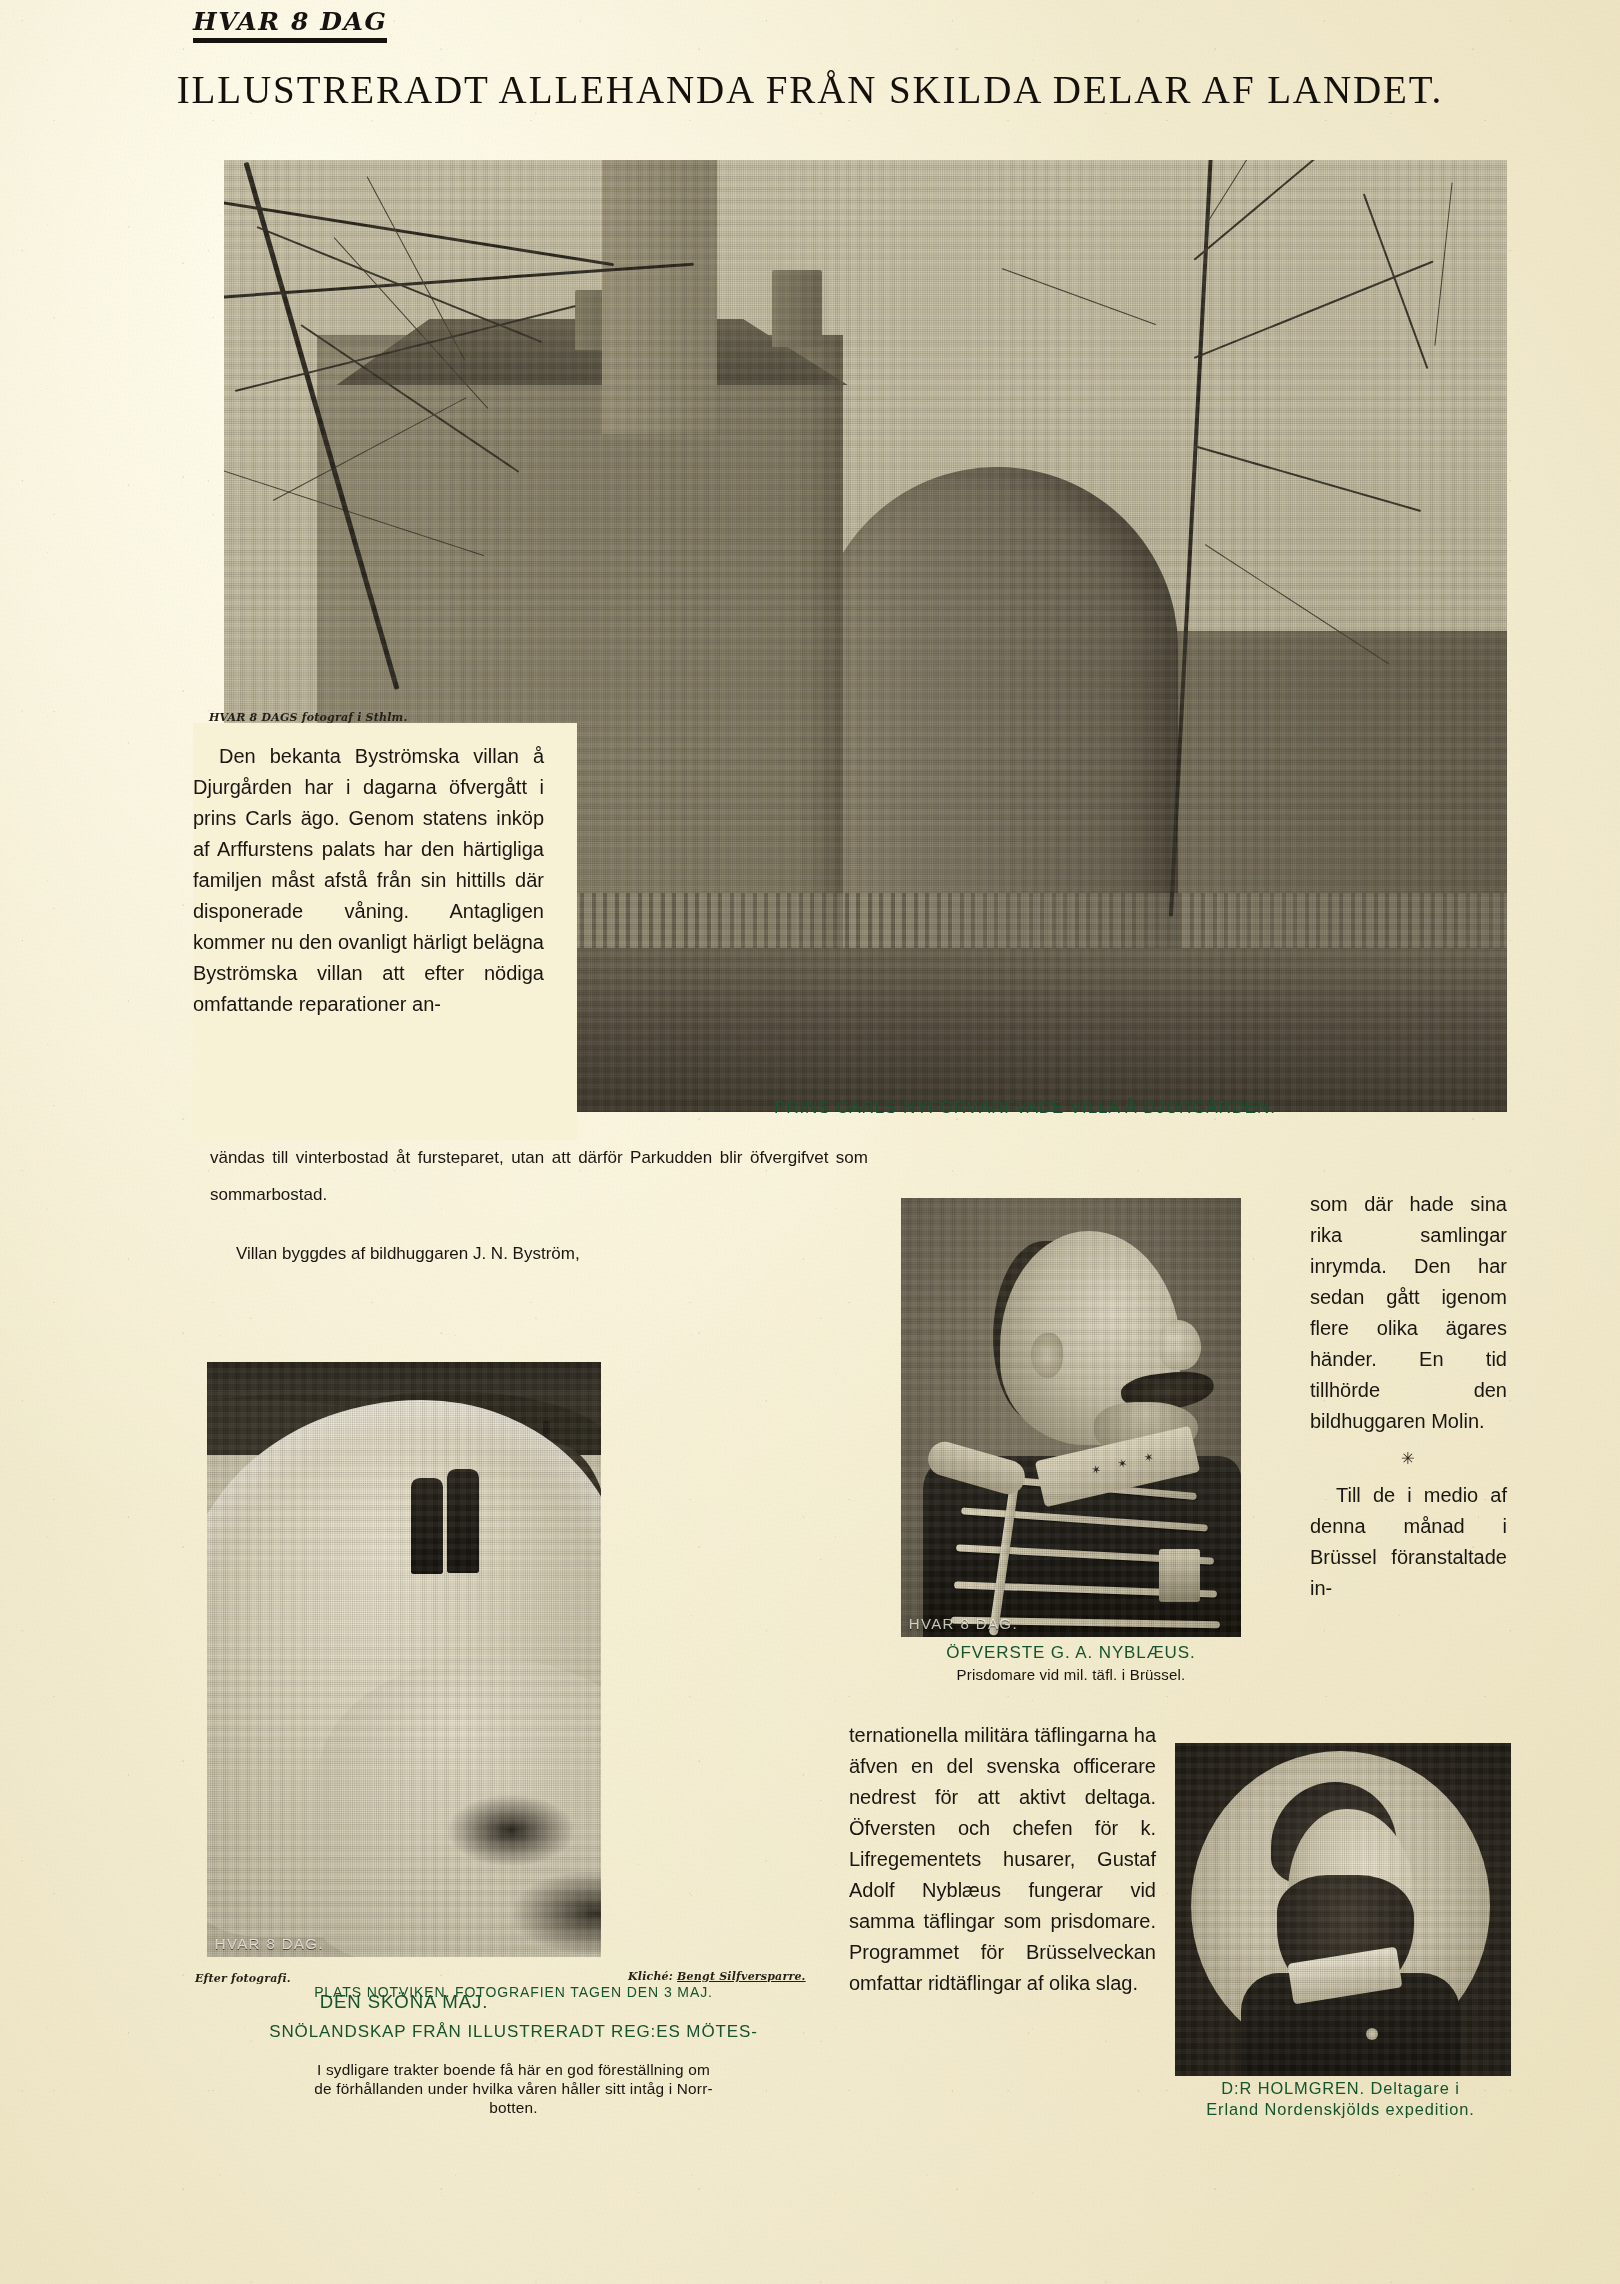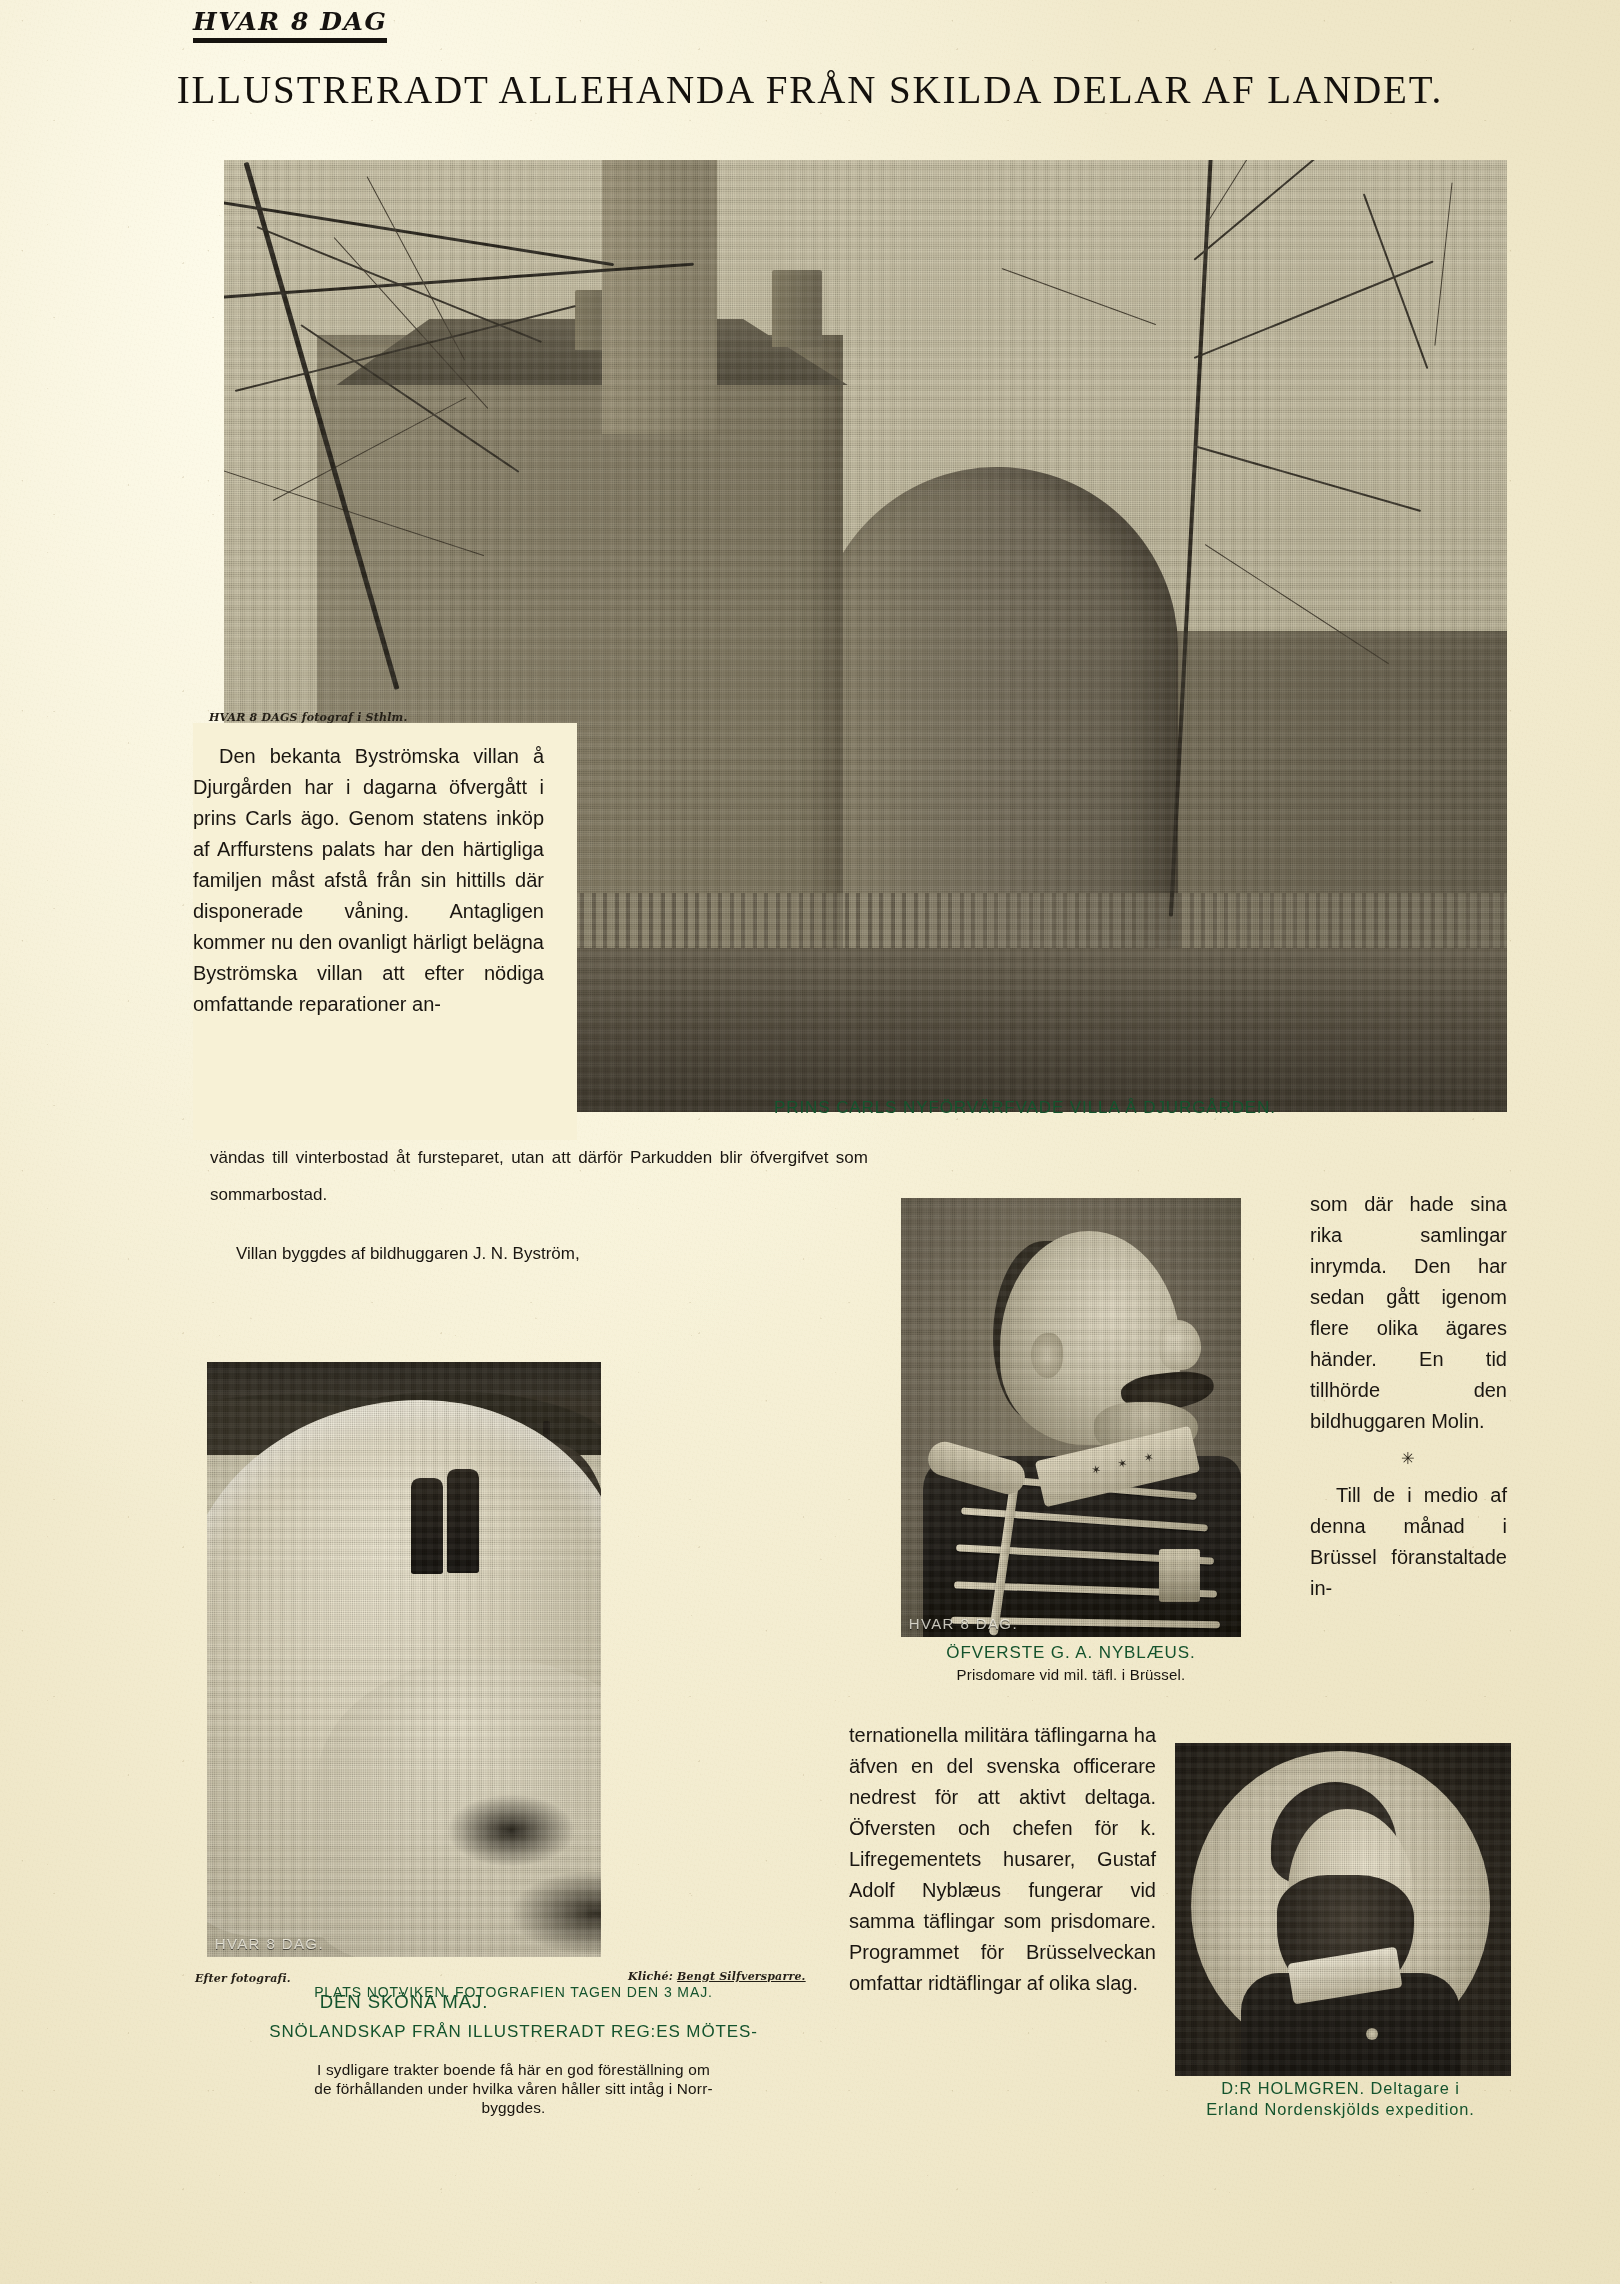--- a/index.html
+++ b/index.html
@@ -423,21 +423,21 @@
     <span>Kliché:</span>
     <u>Bengt Silfversparre.</u>
   </div>
 
   <div class="cap-main" style="left:207px;top:1991px;width:394px;font-size:18.6px;">DEN SKÖNA MAJ.</div>
 
   <div class="cap-main" style="left:191px;top:2022px;width:645px;font-size:17px;">SNÖLANDSKAP FRÅN ILLUSTRERADT REG:ES MÖTES-</div>
   <div class="cap-main" style="left:191px;top:1984px;width:645px;font-size:14px;">PLATS NOTVIKEN. FOTOGRAFIEN TAGEN DEN 3 MAJ.</div>
   <div class="cap-sub" style="left:191px;top:2061px;width:645px;font-size:15.4px;">I sydligare trakter boende få här en god föreställning om</div>
   <div class="cap-sub" style="left:191px;top:2080px;width:645px;font-size:15.4px;">de förhållanden under hvilka våren håller sitt intåg i Norr-</div>
-  <div class="cap-sub" style="left:191px;top:2099px;width:645px;font-size:15.4px;">byggdes.</div>
+  <div class="cap-sub" style="left:191px;top:2099px;width:645px;font-size:15.4px;">botten.</div>
 
   <div class="photo" id="holmgren-photo">
     <div id="holm-bg"></div>
     <div id="holm-oval"></div>
     <div id="holm-hair"></div>
     <div id="holm-face"></div>
     <div id="holm-beard"></div>
     <div id="holm-body"></div>
     <div id="holm-collar"></div>
     <div id="holm-stud"></div>

